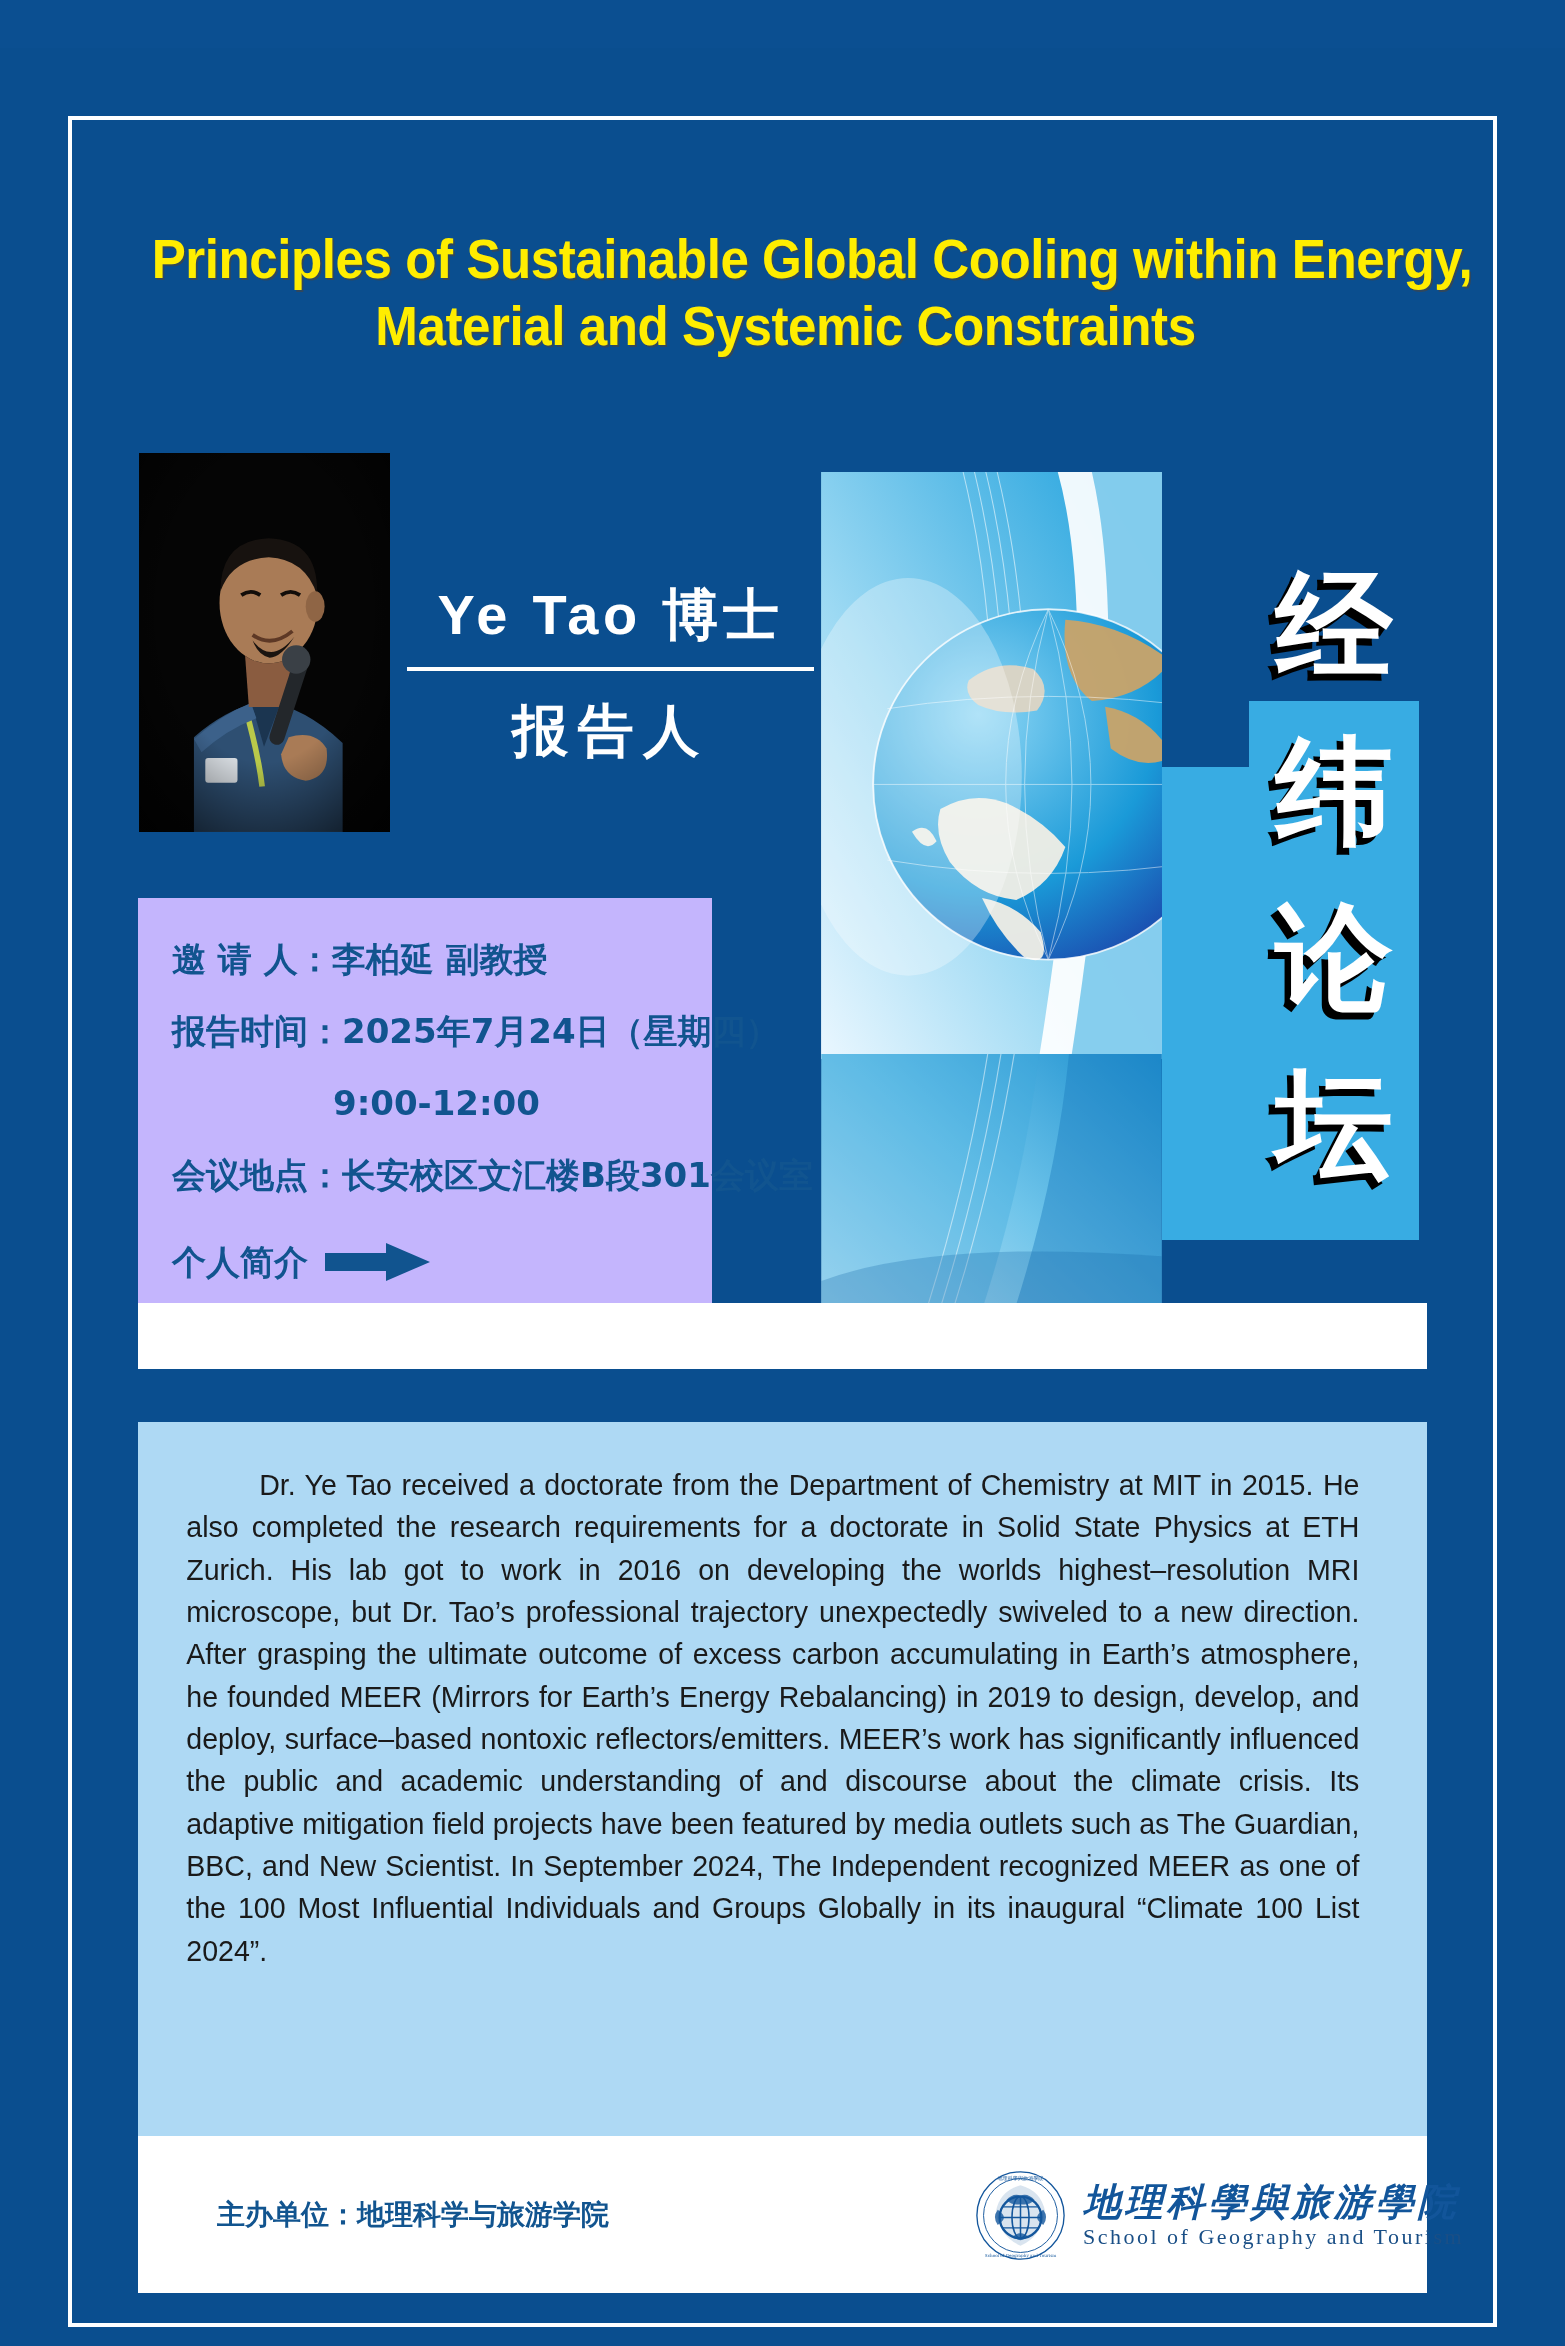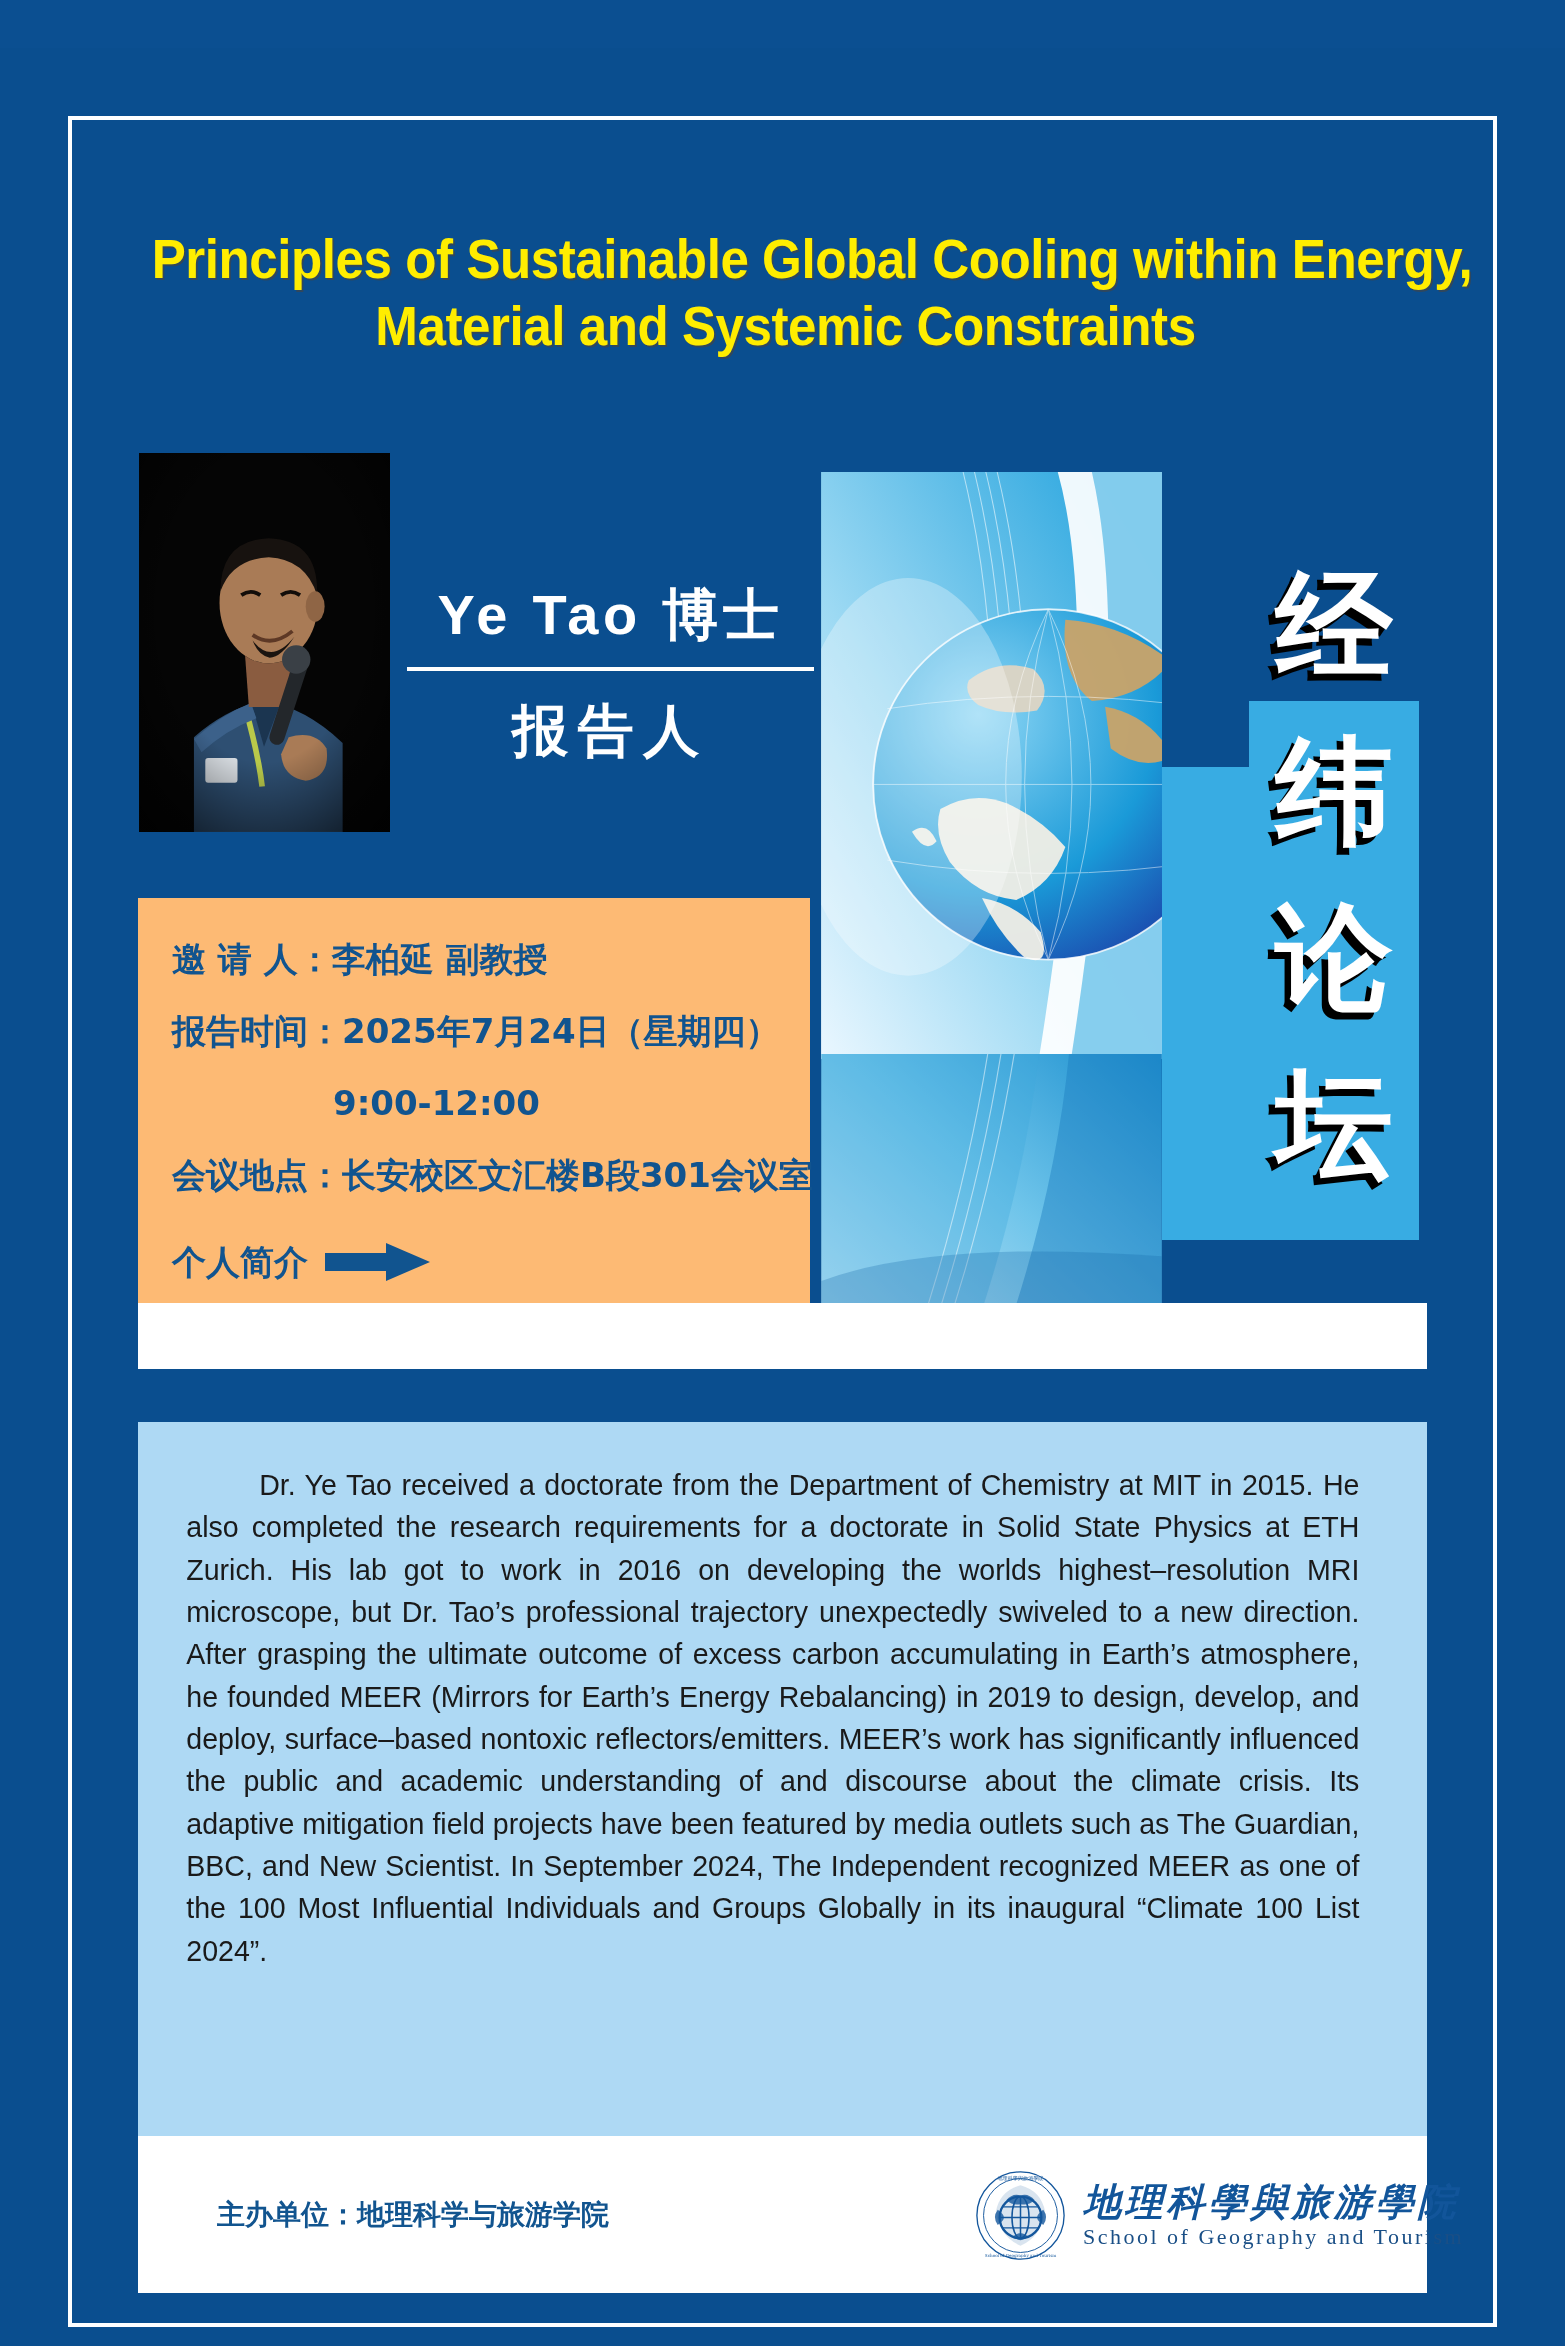--- a/index.html
+++ b/index.html
@@ -96,22 +96,22 @@
   }
   .forum-text span{display:block;}
 
   
   .light-band{
     position:absolute;left:1162px;top:719px;width:87px;height:473px;background:#38ace3;
   }
 
   
   .info-panel{
-    position:absolute;left:138px;top:850px;width:672px;height:471px;
-    background:#fdba74;
+    position:absolute;left:138px;top:850px;width:574px;height:471px;
+    background:#c4b5fd;
   }
   .info-panel .lines{
     padding:44px 0 0 34px;
     color:#11548f;
     font-weight:bold;
     font-size:34px;
     line-height:1.0;
     font-family:"DejaVu Sans",sans-serif;
   }
   .info-row{margin-bottom:38px;white-space:nowrap;}

